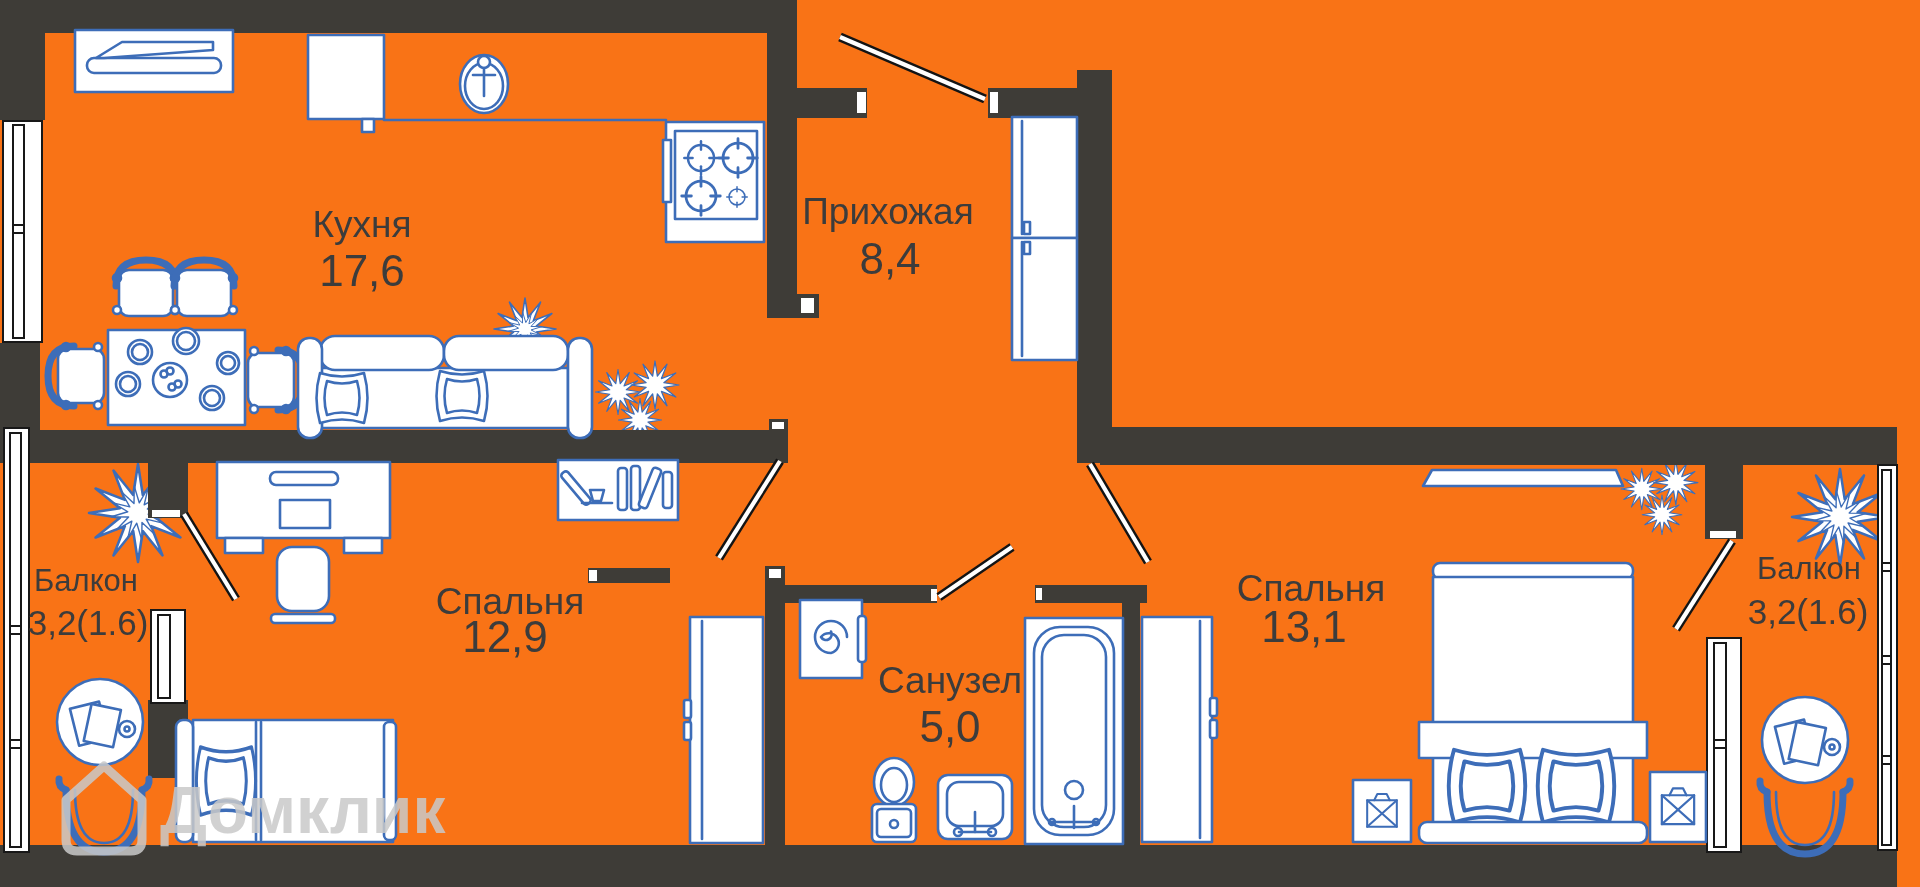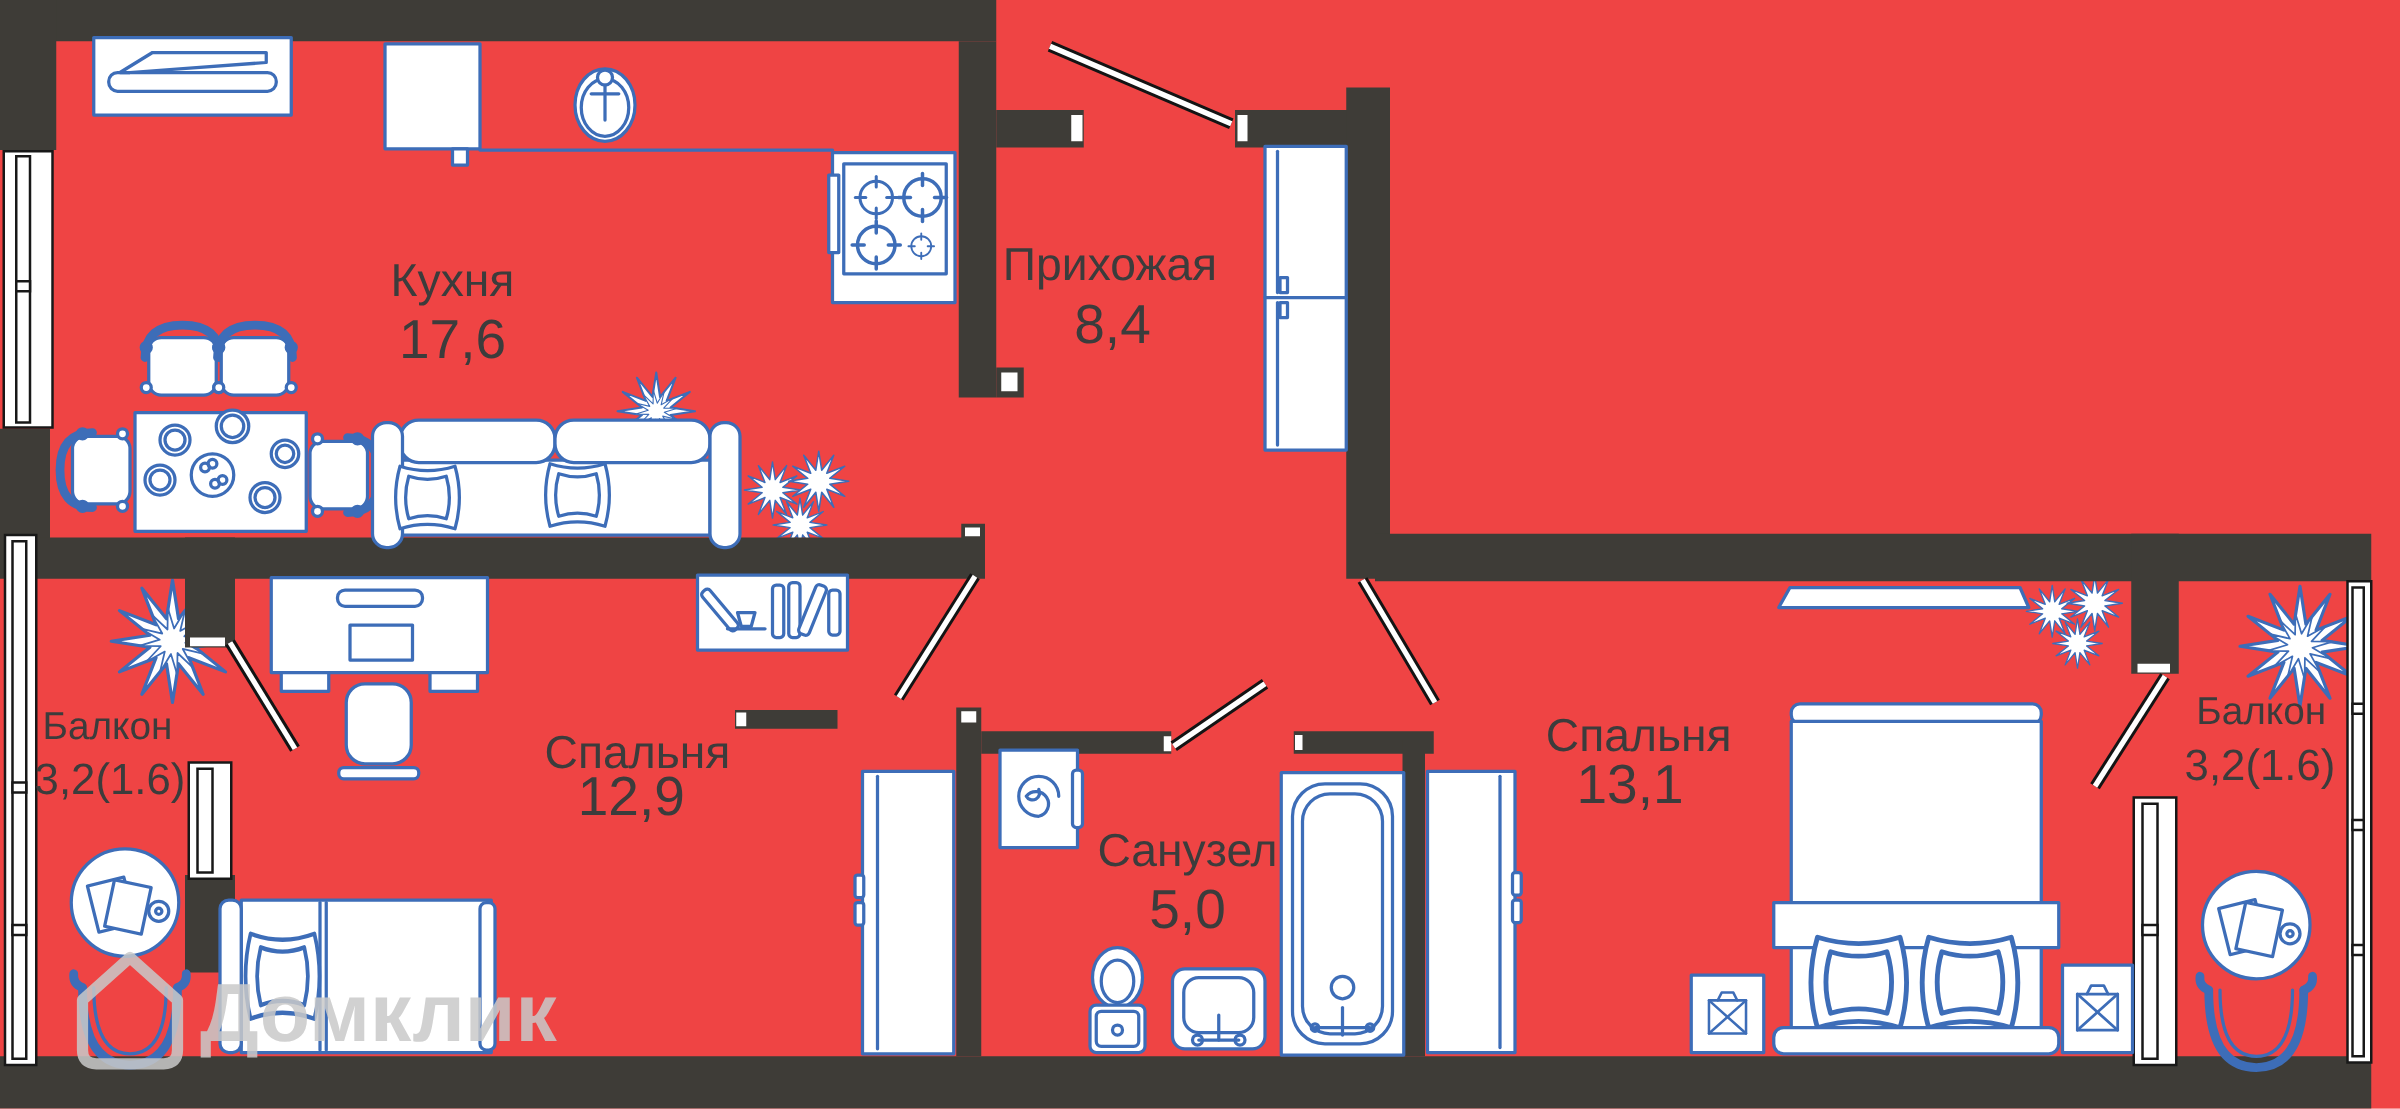--- a/index.html
+++ b/index.html
@@ -1,20 +1,20 @@
 <!DOCTYPE html>
 <html style="--wall: #3e3c37; --furniture-line: #3d6db8; --door-line: #141414; --label: #3c3c3c; --watermark: #c9c9c9; --background: #ffffff;"><head>
 <meta charset="utf-8">
 <style>
   :root{
     --wall:#3e3c37; --furniture-line:#3d6db8; --door-line:#141414;
     --label:#3c3c3c; --watermark:#c9c9c9; --background:#ffffff;
   }
   html,body{margin:0;padding:0;background:var(--background);}
-  .stage{width:1920px;height:887px;position:relative;overflow:hidden;background:#ef4444;}
+  .stage{width:1920px;height:887px;position:relative;overflow:hidden;background:#f97316;}
   svg{display:block;}
   .wall{fill:var(--wall);}
   .notch{fill:#fff;}
   .furn{fill:#fff;stroke:var(--furniture-line);stroke-width:2.6;stroke-linejoin:round;stroke-linecap:round;}
   .furn-n{fill:none;stroke:var(--furniture-line);stroke-width:2.6;stroke-linejoin:round;stroke-linecap:round;}
   .furn-th{fill:none;stroke:var(--furniture-line);stroke-width:7;stroke-linejoin:round;stroke-linecap:round;}
   .win{fill:#fff;stroke:#181818;stroke-width:2;}
   .door-b{fill:none;stroke:var(--door-line);stroke-width:9;}
   .door-w{fill:none;stroke:#ffffff;stroke-width:4.2;}
   .lbl{fill:var(--label);font-family:"Liberation Sans",sans-serif;font-weight:500;text-anchor:middle;}

